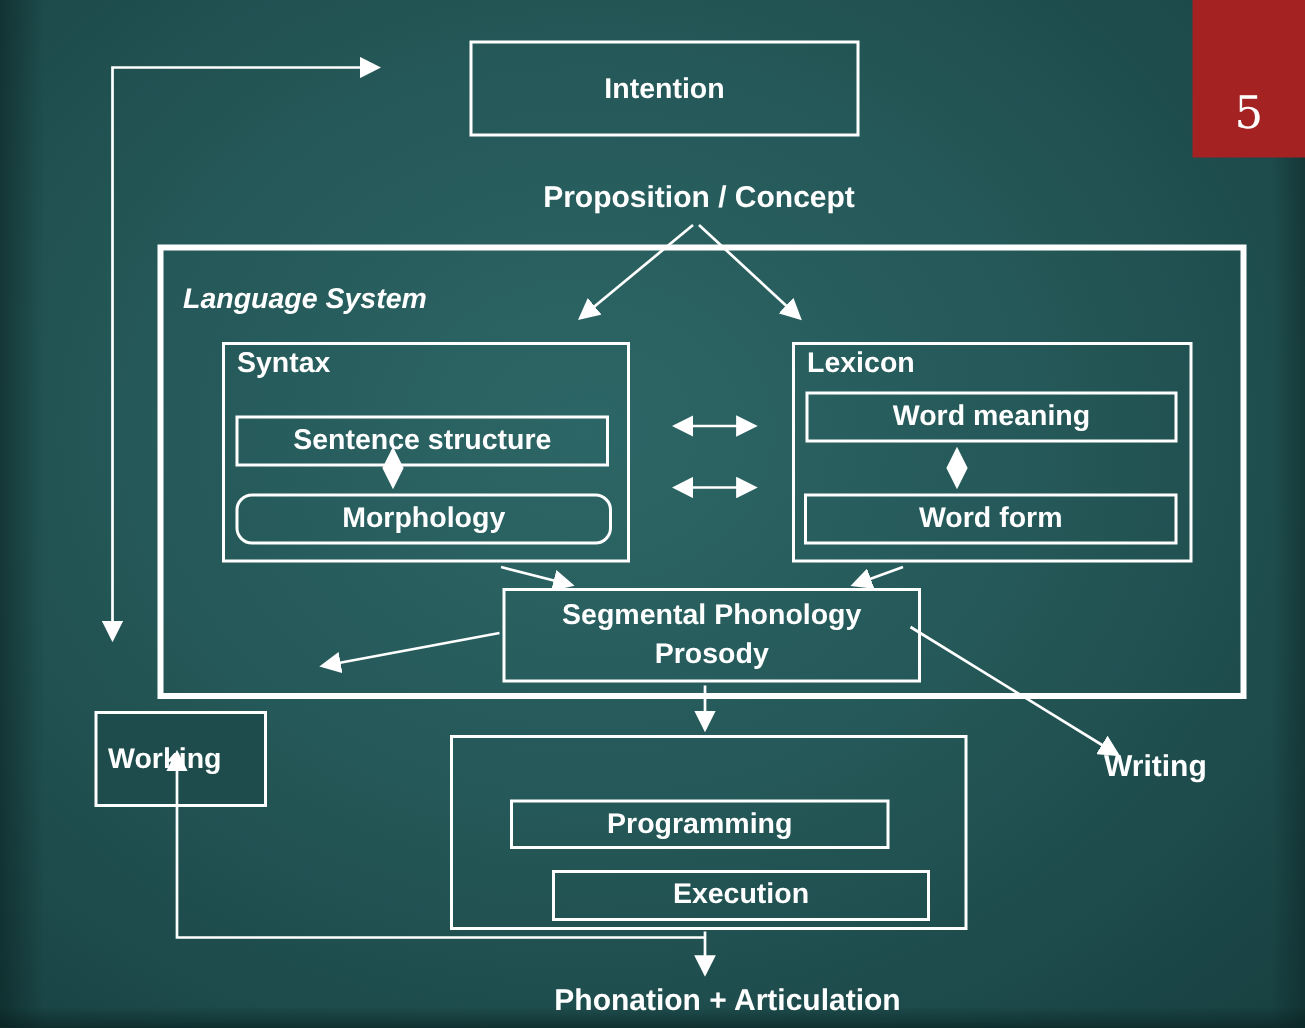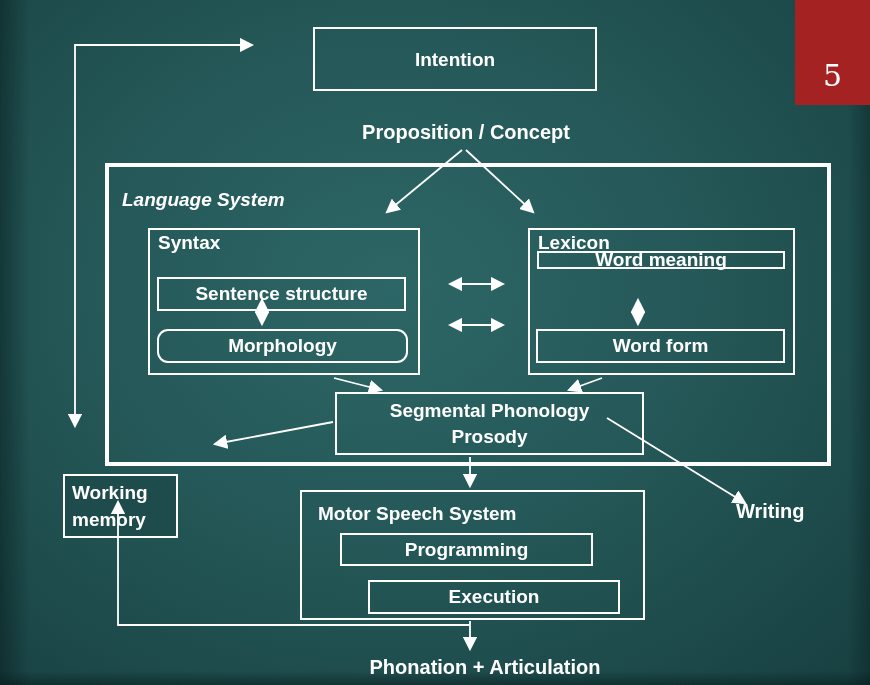--- a/index.html
+++ b/index.html
@@ -45,51 +45,49 @@
 </style>
 </head>
 <body>
 
 <div class="slide">
 
   <div class="page-tab">
     <span class="page-num">5</span>
   </div>
 
-  <div class="box cbox twoline" style="left:313px;top:27px;width:284px;height:64px;">
+  <div class="box cbox twoline" style="left:313px;top:27px;width:260px;height:64px;">
     <span>Intention</span>
   </div>
 
   <div class="lbl lbl-c" style="left:300px;top:121px;width:332px;font-size:20px;">Proposition / Concept</div>
 
   <div class="box frame" style="left:105px;top:163px;width:726px;height:303px;border-width:4px;"></div>
   <div class="lbl" style="left:122px;top:189px;font-style:italic;">Language System</div>
 
   <div class="box frame" style="left:148px;top:228px;width:272px;height:147px;"></div>
   <div class="lbl" style="left:158px;top:232px;">Syntax</div>
   <div class="box cbox" style="left:157px;top:277px;width:249px;height:34px;">Sentence structure</div>
   <div class="box cbox" style="left:157px;top:329px;width:251px;height:34px;border-radius:11px;">Morphology</div>
 
   <div class="box frame" style="left:528px;top:228px;width:267px;height:147px;"></div>
   <div class="lbl" style="left:538px;top:232px;">Lexicon</div>
-  <div class="box cbox" style="left:537px;top:251px;width:248px;height:18px;">Word meaning</div>
+  <div class="box cbox" style="left:537px;top:261px;width:248px;height:34px;">Word meaning</div>
   <div class="box cbox" style="left:536px;top:329px;width:249px;height:34px;">Word form</div>
 
-  <div class="box cbox twoline" style="left:335px;top:392px;width:309px;height:63px;line-height:26px;">
+  <div class="box cbox twoline" style="left:335px;top:392px;width:279px;height:63px;line-height:26px;">
     <span>Segmental Phonology</span>
     <span>Prosody</span>
   </div>
 
   <div class="box twoline" style="left:63px;top:431px;width:115px;height:64px;background:#1e4b4b;font-size:19px;padding-left:7px;margin-top:43px;">
     <span>Working</span>
-    <span>memory</span>
   </div>
 
   <div class="box frame" style="left:300px;top:490px;width:345px;height:130px;"></div>
-  <div class="lbl" style="left:318px;top:503px;">Motor Speech System</div>
   <div class="box cbox" style="left:340px;top:533px;width:253px;height:33px;">Programming</div>
   <div class="box cbox" style="left:340px;top:580px;width:252px;height:34px;margin-left:28px;">Execution</div>
 
   <div class="lbl" style="left:736px;top:500px;font-size:20px;">Writing</div>
 
   <div class="lbl lbl-c" style="left:315px;top:656px;width:340px;font-size:20px;">Phonation + Articulation</div>
 
   <svg class="arrow-layer" width="870" height="685" viewBox="0 0 870 685">
     <defs>
       <marker id="arw" viewBox="0 0 10 10" refX="8.5" refY="5" markerWidth="8" markerHeight="8" orient="auto-start-reverse">

